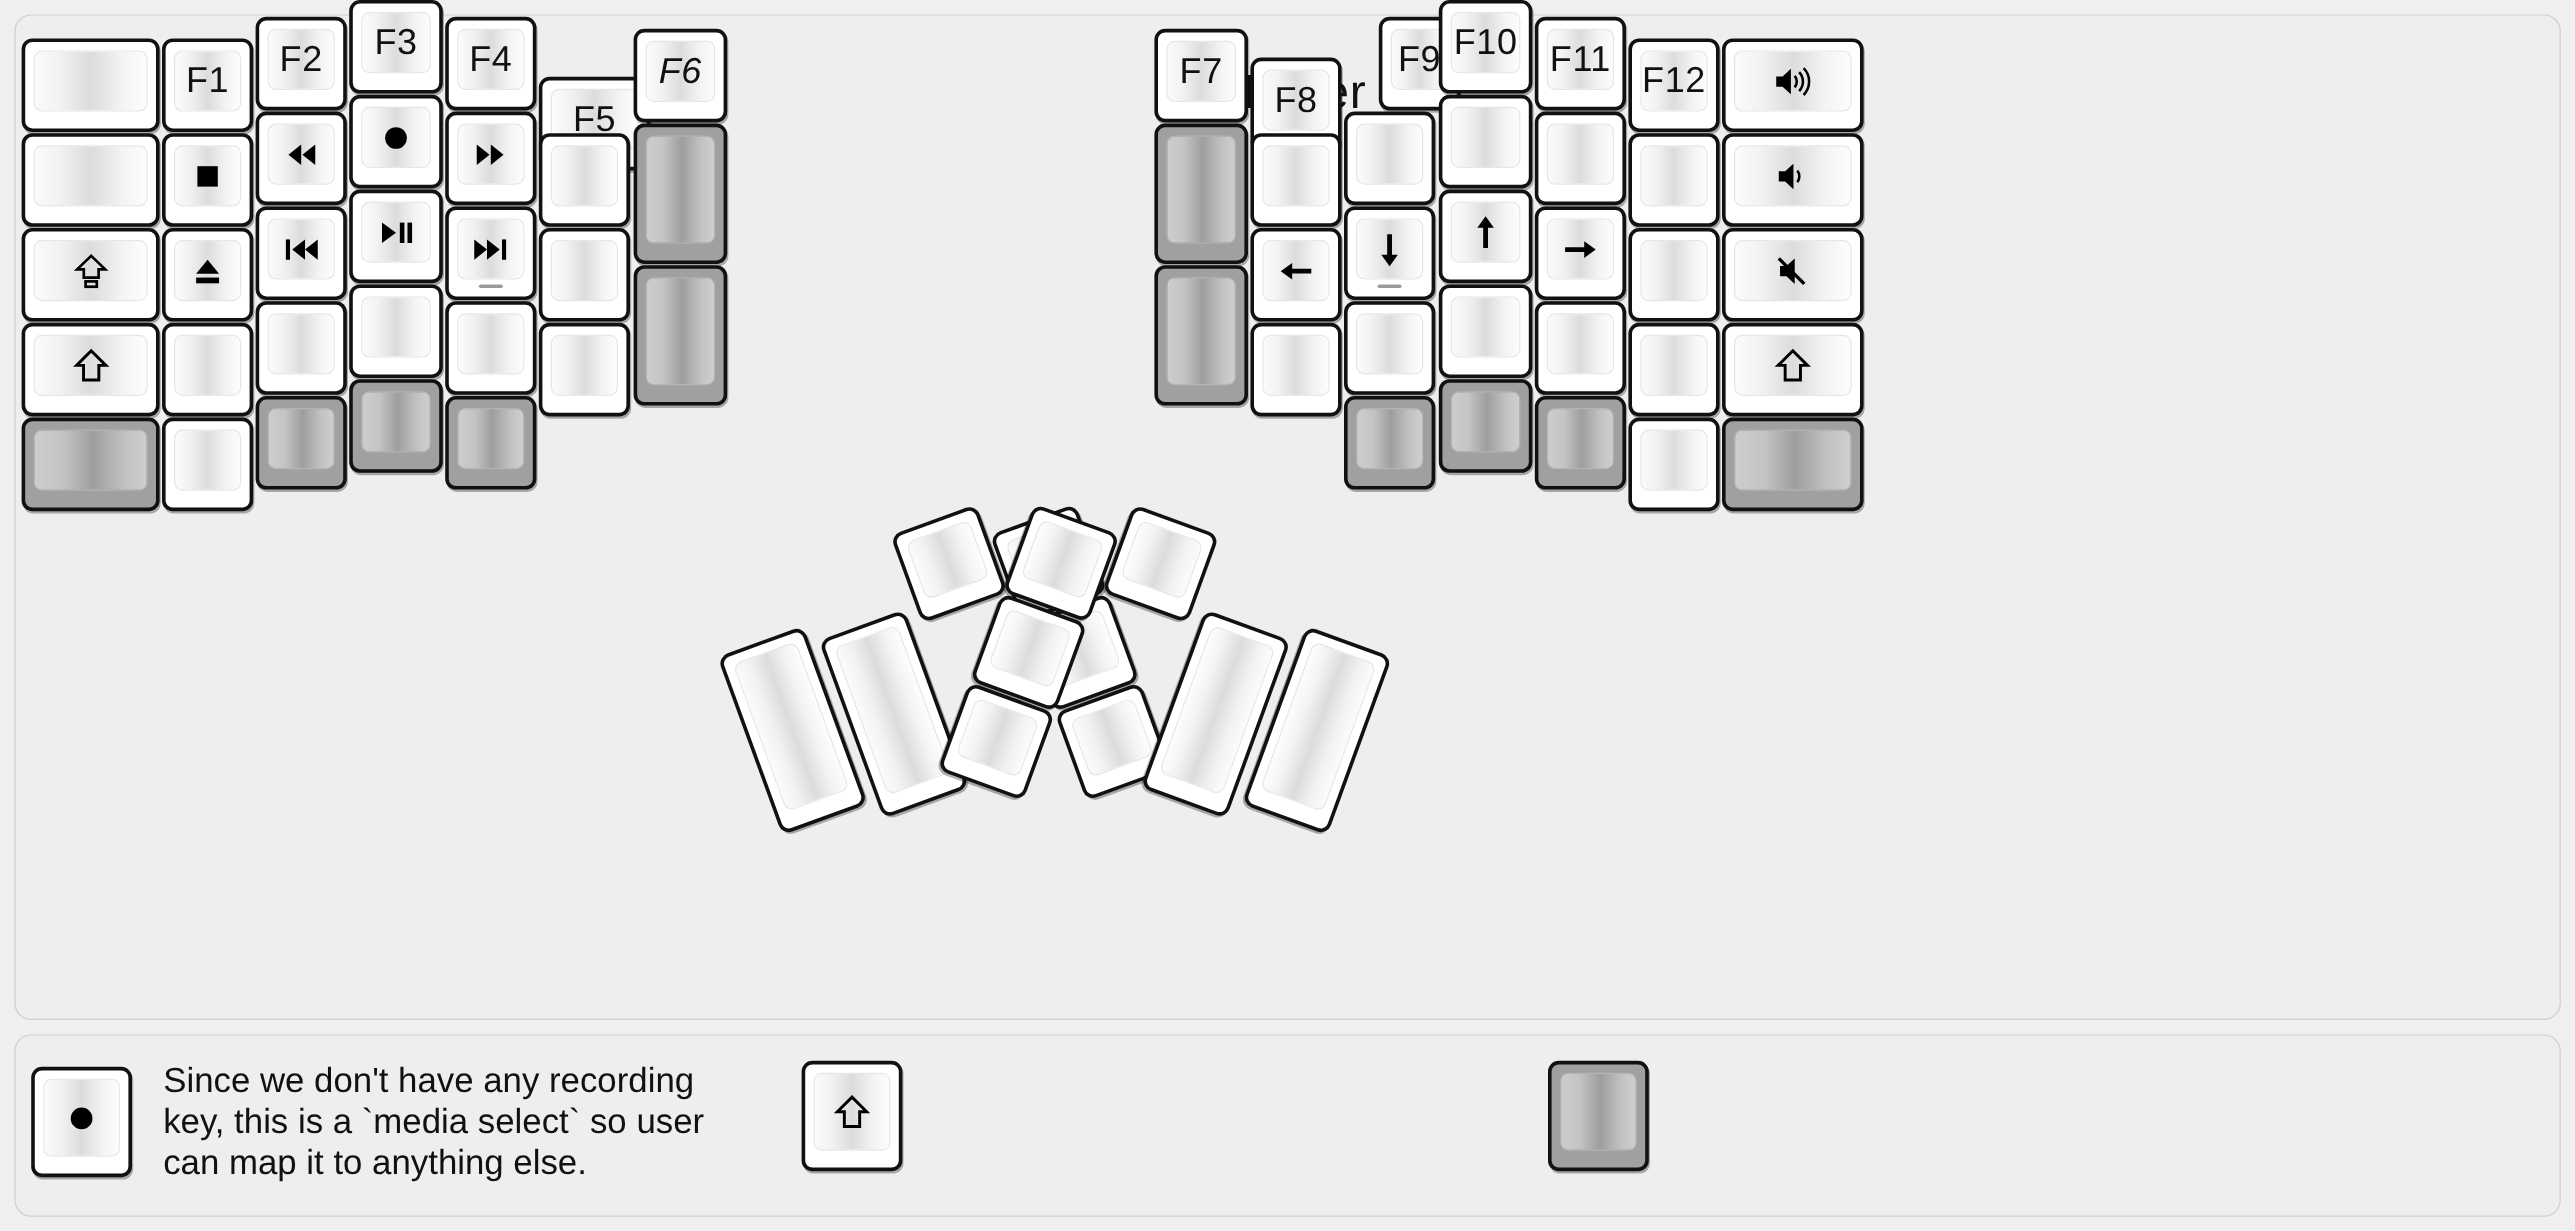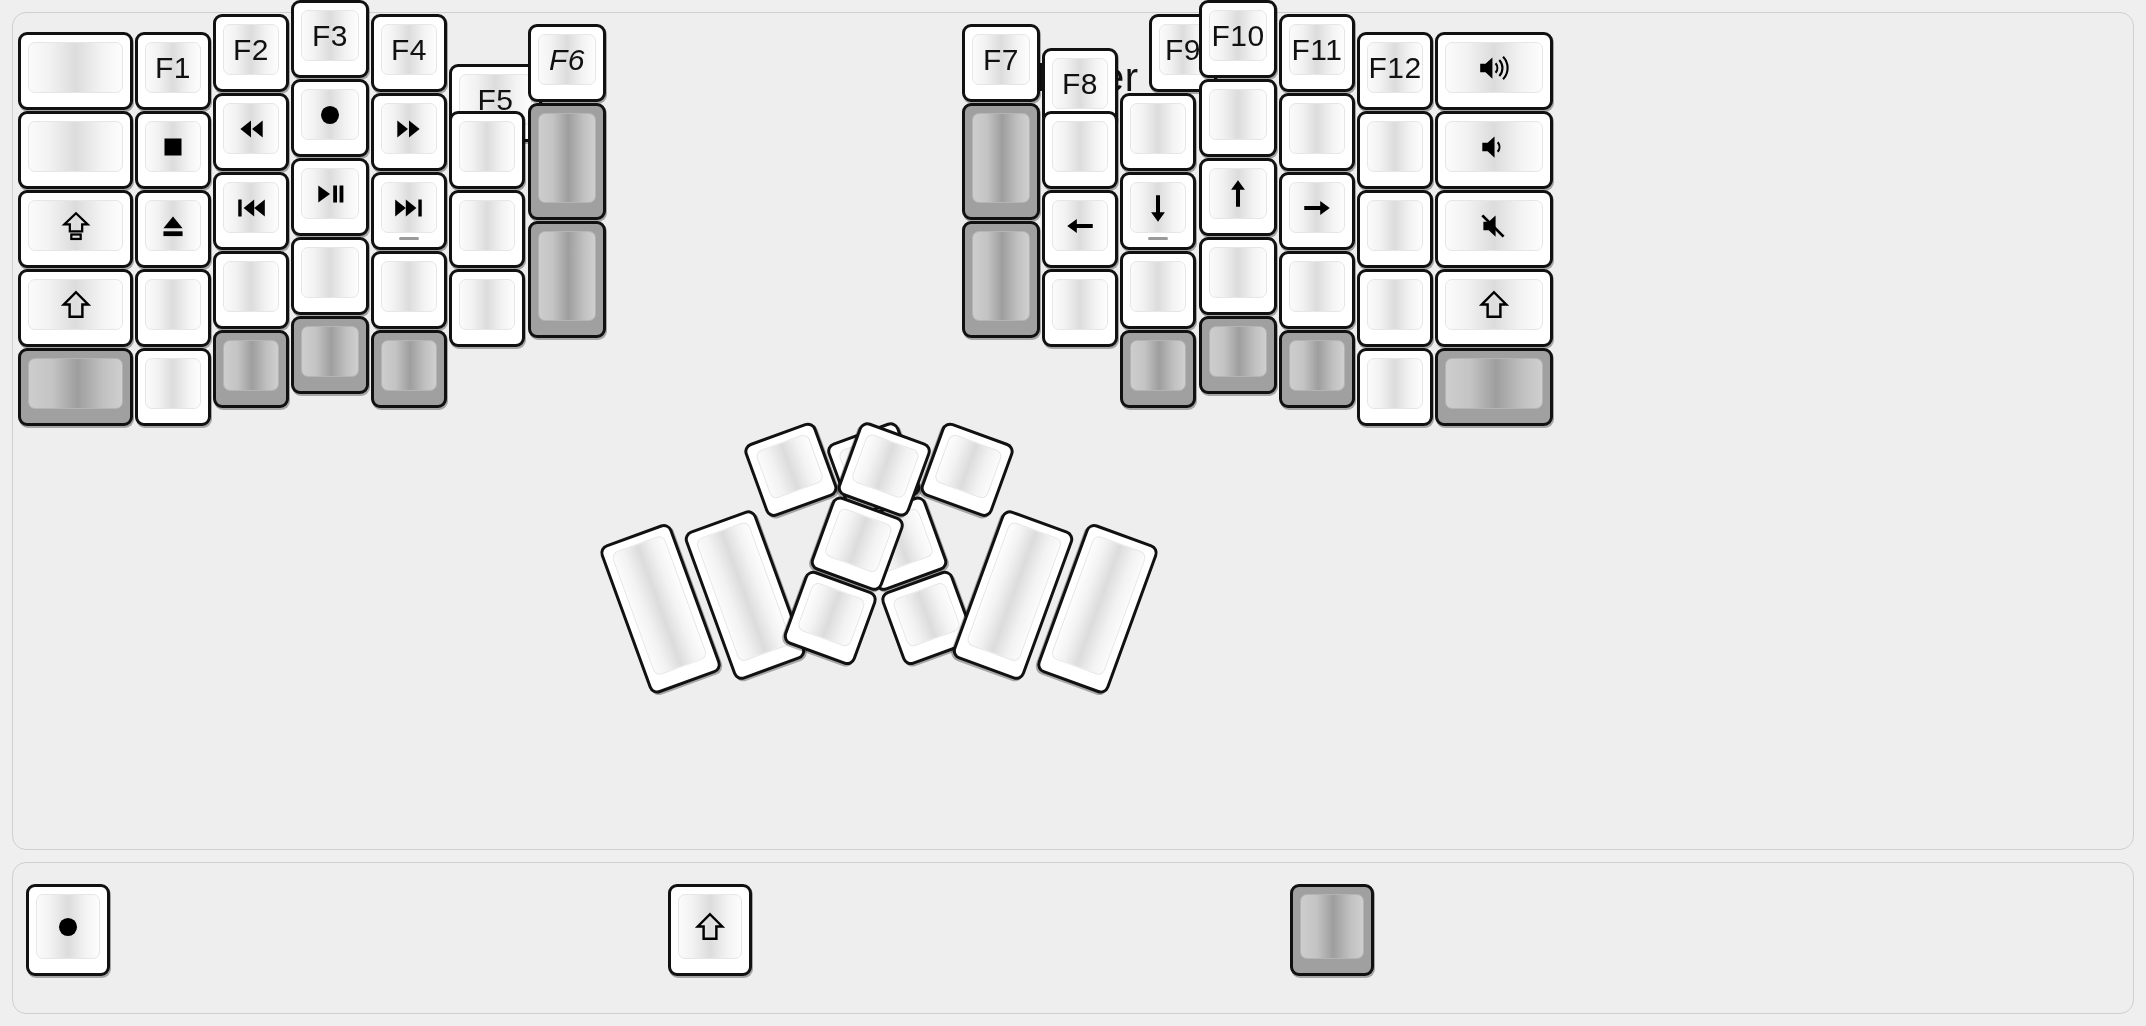--- a/index.html
+++ b/index.html
@@ -493,20 +493,23 @@
       <div class="legend-item" style="left: 26px; top: 884px;">
         <div class="key legend-key" style="position: relative; left: 0px; top: 0px;">
           <div class="cap">
             <span class="glyph">
               <svg class="ico" width="34" height="34" viewBox="0 0 32 32" fill="#000">
                 <circle cx="16" cy="16" r="8.5"></circle>
               </svg>
             </span>
           </div>
         </div>
+        <div class="legend-text">Since we don't have any recording
+key, this is a `media select` so user
+can map it to anything else.</div>
       </div>
       <div class="legend-item" style="left: 668px; top: 884px;">
         <div class="key legend-key" style="position: relative; left: 0px; top: 0px;">
           <div class="cap">
             <span class="glyph">
               <svg class="ico" width="34" height="34" viewBox="0 0 32 32" fill="#000">
                 <path d="M16 4 L27.5 15.5 L22 15.5 L22 27 L10 27 L10 15.5 L4.5 15.5 Z" fill="none" stroke="#000" stroke-width="2.3"></path>
               </svg>
             </span>
           </div>

